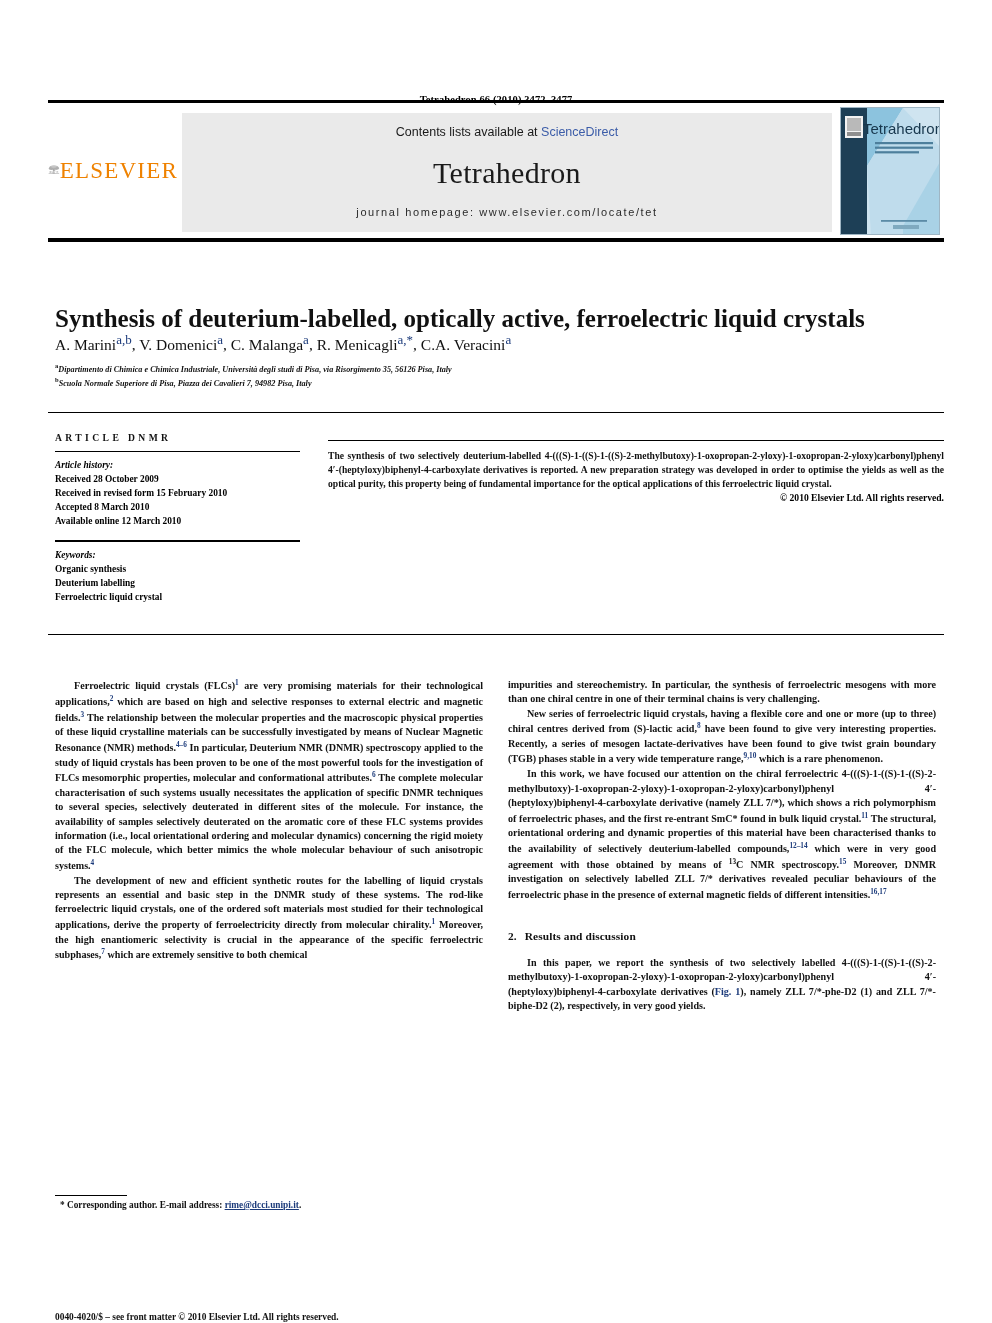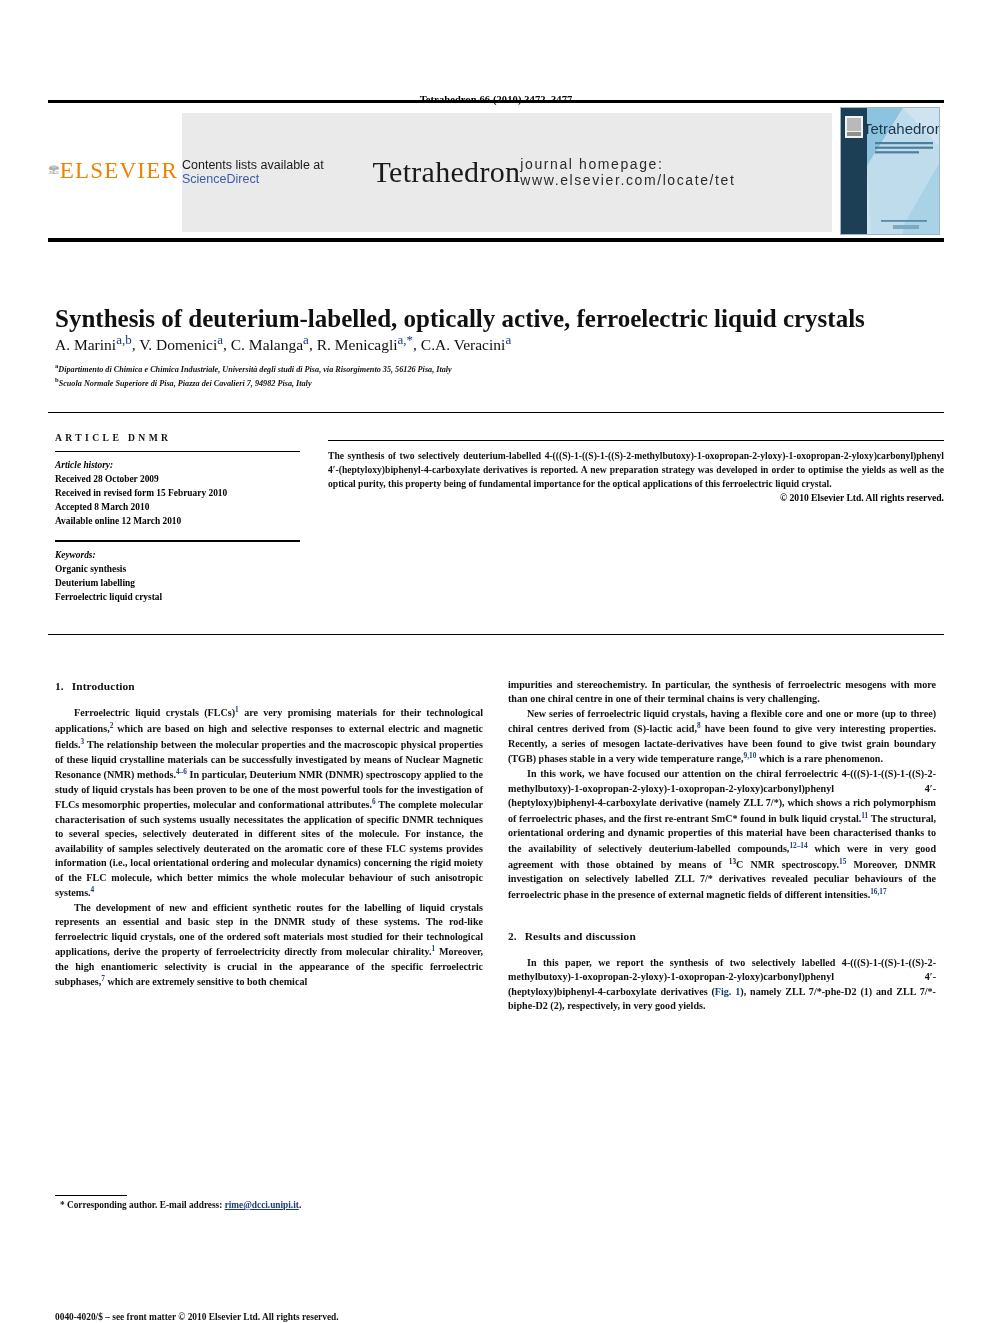--- a/index.html
+++ b/index.html
@@ -54,42 +54,42 @@
     letter-spacing: 1.2px;
     color: #ef8200;
     line-height: 1;
     margin-top: 1px;
   }
   .center-band {
     flex: 1 1 auto;
     background: #eaeaea;
     margin: 6px 4px 2px 4px;
     display: flex;
-    flex-direction: row;
+    flex-direction: column;
     align-items: center;
     justify-content: space-between;
     padding: 12px 0 14px 0;
   }
   .contents-line {
     font-family: "Liberation Sans", sans-serif;
     font-size: 12.5px;
     color: #1a1a1a;
   }
   .contents-line .sd {
     color: #3b5ca8;
   }
   .journal-name {
     font-family: "Liberation Serif", serif;
     font-size: 30px;
     color: #1a1a1a;
     letter-spacing: 0.3px;
   }
   .homepage-line {
     font-family: "Liberation Sans", sans-serif;
-    font-size: 14px;
+    font-size: 11px;
     letter-spacing: 1.6px;
     color: #2b2b2b;
   }
   .cover-block {
     width: 108px;
     flex: 0 0 108px;
     display: flex;
     align-items: center;
     justify-content: center;
   }
@@ -333,21 +333,20 @@
 
   <div class="abstract">
     <div class="ab-rule"></div>
     <div class="ab-text">The synthesis of two selectively deuterium-labelled 4-(((S)-1-((S)-1-((S)-2-methylbutoxy)-1-oxopropan-2-yloxy)-1-oxopropan-2-yloxy)carbonyl)phenyl 4′-(heptyloxy)biphenyl-4-carboxylate derivatives is reported. A new preparation strategy was developed in order to optimise the yields as well as the optical purity, this property being of fundamental importance for the optical applications of this ferroelectric liquid crystal.</div>
     <div class="ab-copy">© 2010 Elsevier Ltd. All rights reserved.</div>
   </div>
 
   <div class="info-rule-bottom"></div>
 
   <div class="col left">
-    <h2><span class="num">1.</span><span>Introduction</span></h2>
 
     <p><span>Ferroelectric liquid crystals (FLCs)</span><sup>1</sup><span> are very promising materials for their technological applications,</span><sup>2</sup><span> which are based on high and selective responses to external electric and magnetic fields.</span><sup>3</sup><span> The relationship between the molecular properties and the macroscopic physical properties of these liquid crystalline materials can be successfully investigated by means of Nuclear Magnetic Resonance (NMR) methods.</span><sup>4–6</sup><span> In particular, Deuterium NMR (DNMR) spectroscopy applied to the study of liquid crystals has been proven to be one of the most powerful tools for the investigation of FLCs mesomorphic properties, molecular and conformational attributes.</span><sup>6</sup><span> The complete molecular characterisation of such systems usually necessitates the application of specific DNMR techniques to several species, selectively deuterated in different sites of the molecule. For instance, the availability of samples selectively deuterated on the aromatic core of these FLC systems provides information (i.e., local orientational ordering and molecular dynamics) concerning the rigid moiety of the FLC molecule, which better mimics the whole molecular behaviour of such anisotropic systems.</span><sup>4</sup></p>
 
     <p><span>The development of new and efficient synthetic routes for the labelling of liquid crystals represents an essential and basic step in the DNMR study of these systems. The rod-like ferroelectric liquid crystals, one of the ordered soft materials most studied for their technological applications, derive the property of ferroelectricity directly from molecular chirality.</span><sup>1</sup><span> Moreover, the high enantiomeric selectivity is crucial in the appearance of the specific ferroelectric subphases,</span><sup>7</sup><span> which are extremely sensitive to both chemical</span></p>
   </div>
 
   <div class="col right">
     <p class="no-indent">impurities and stereochemistry. In particular, the synthesis of ferroelectric mesogens with more than one chiral centre in one of their terminal chains is very challenging.</p>
 
     <p><span>New series of ferroelectric liquid crystals, having a flexible core and one or more (up to three) chiral centres derived from (S)-lactic acid,</span><sup>8</sup><span> have been found to give very interesting properties. Recently, a series of mesogen lactate-derivatives have been found to give twist grain boundary (TGB) phases stable in a very wide temperature range,</span><sup>9,10</sup><span> which is a rare phenomenon.</span></p>

